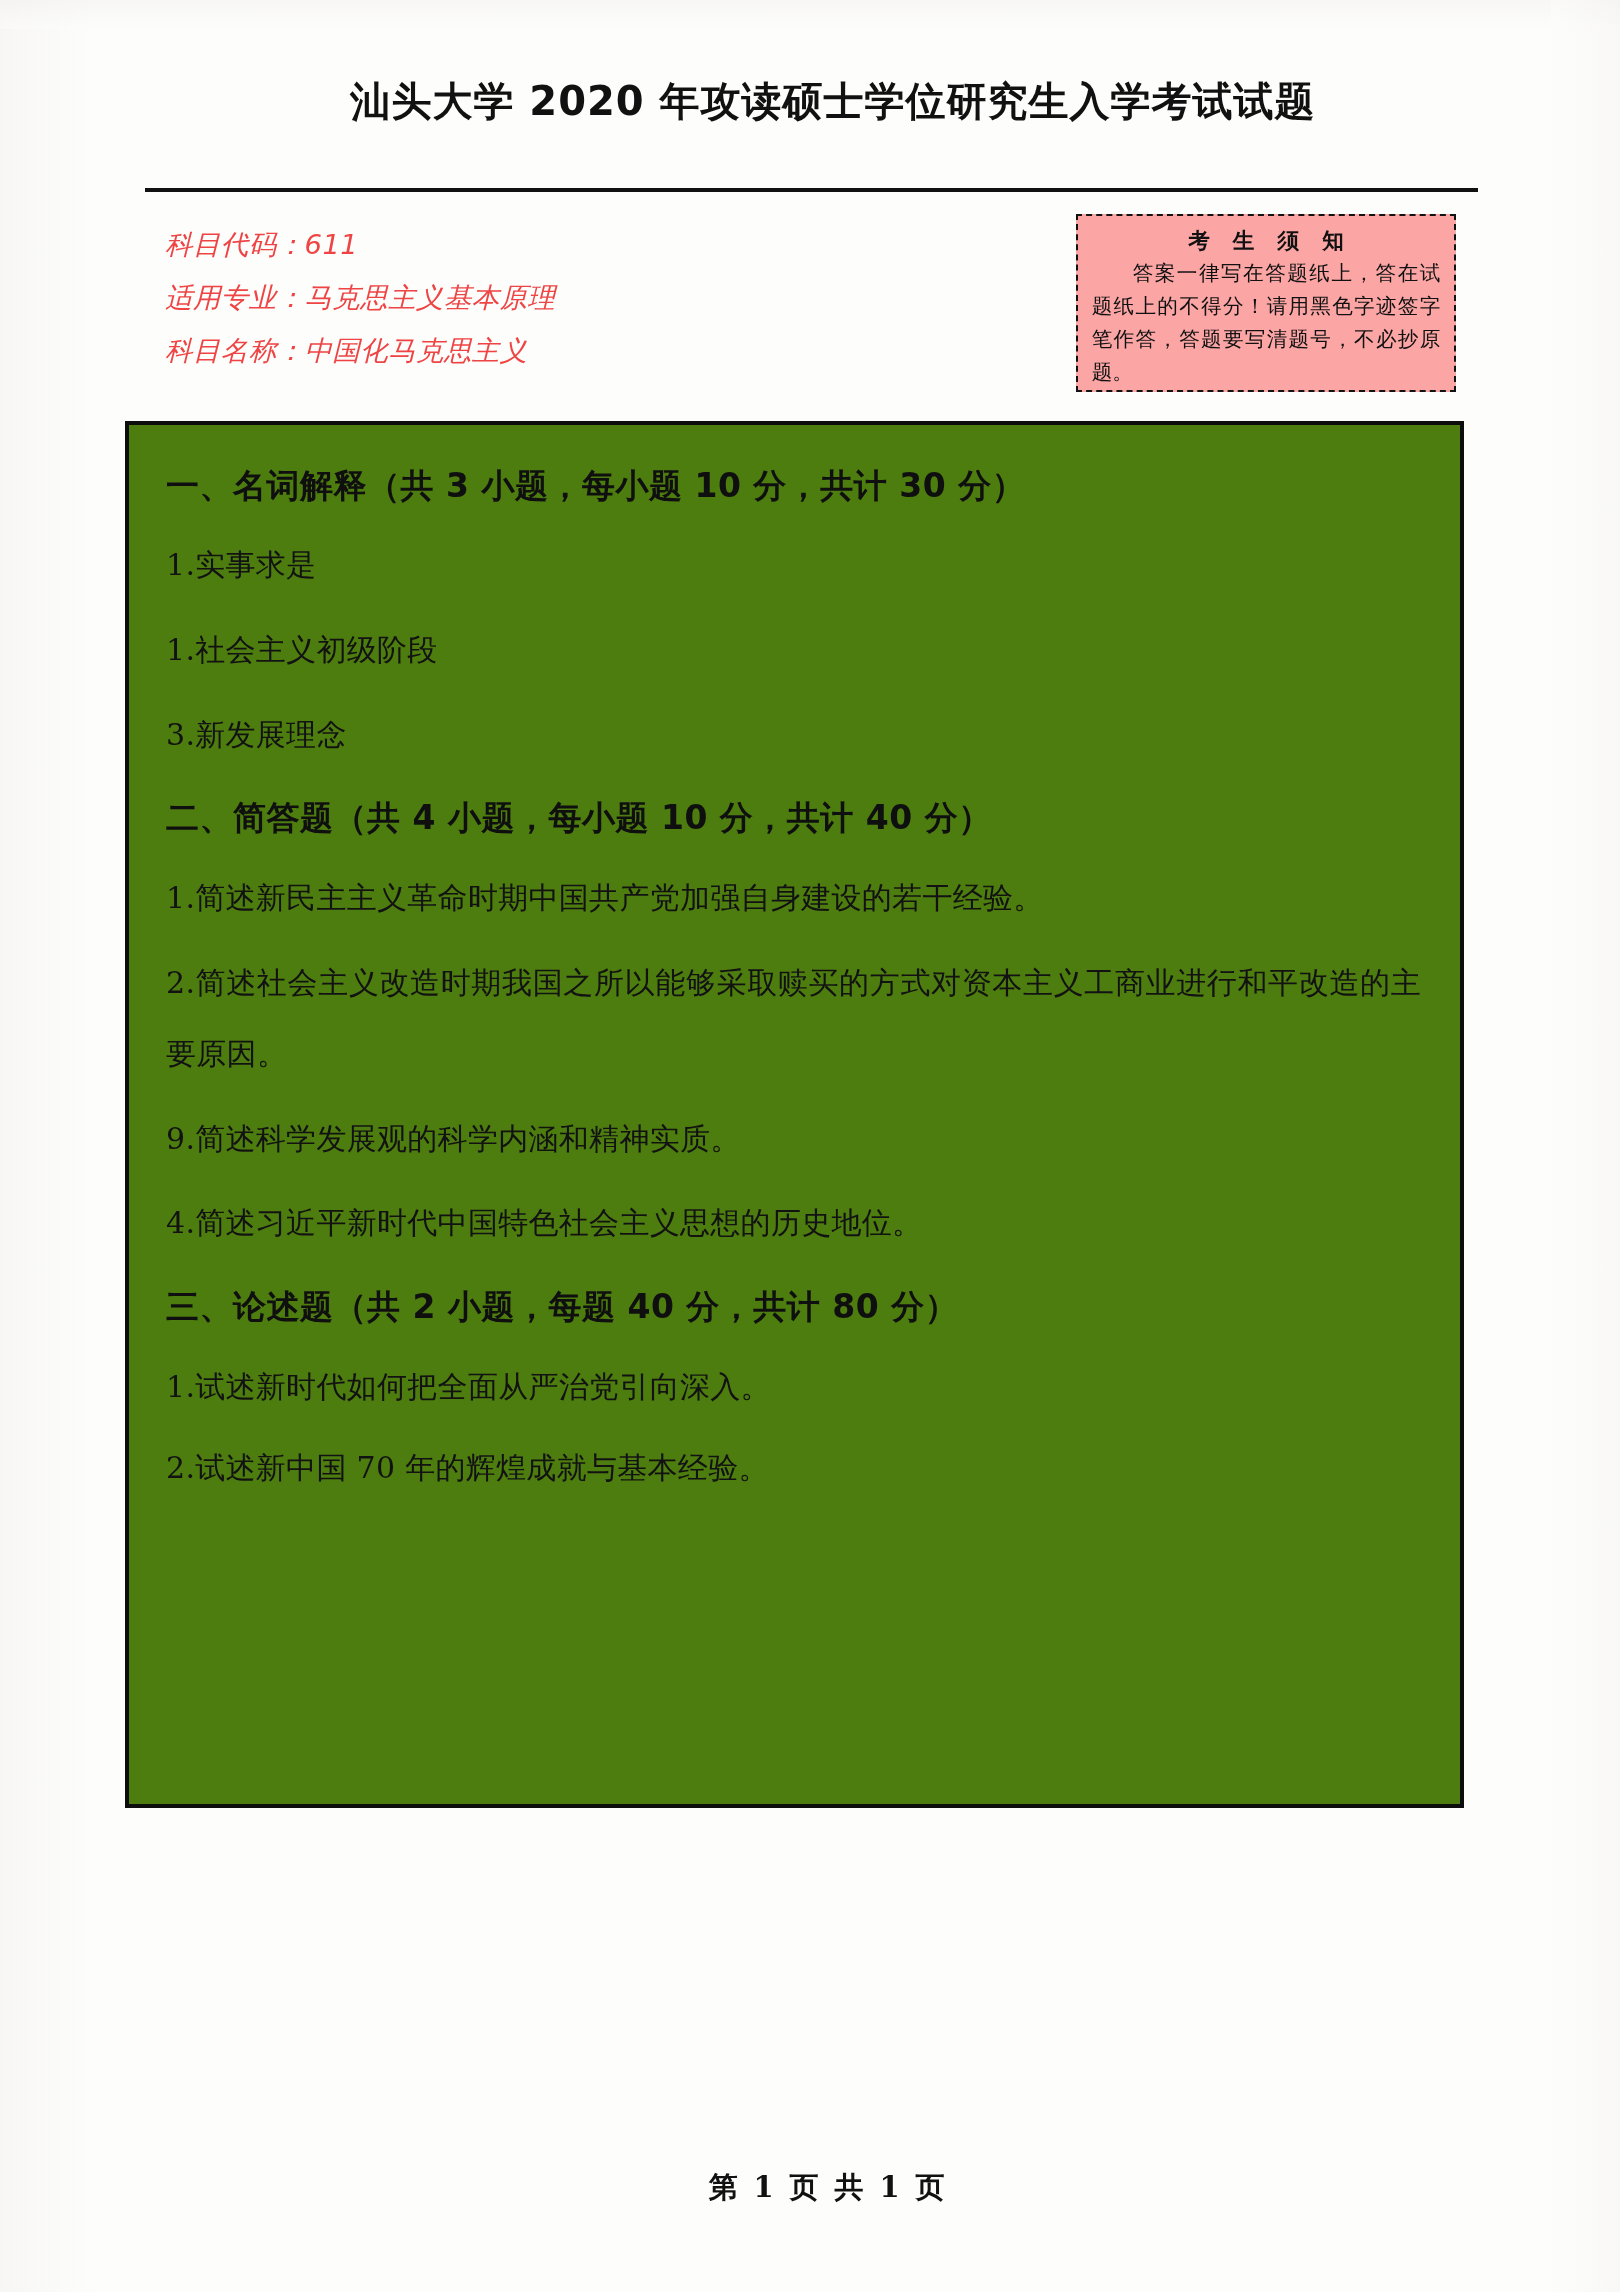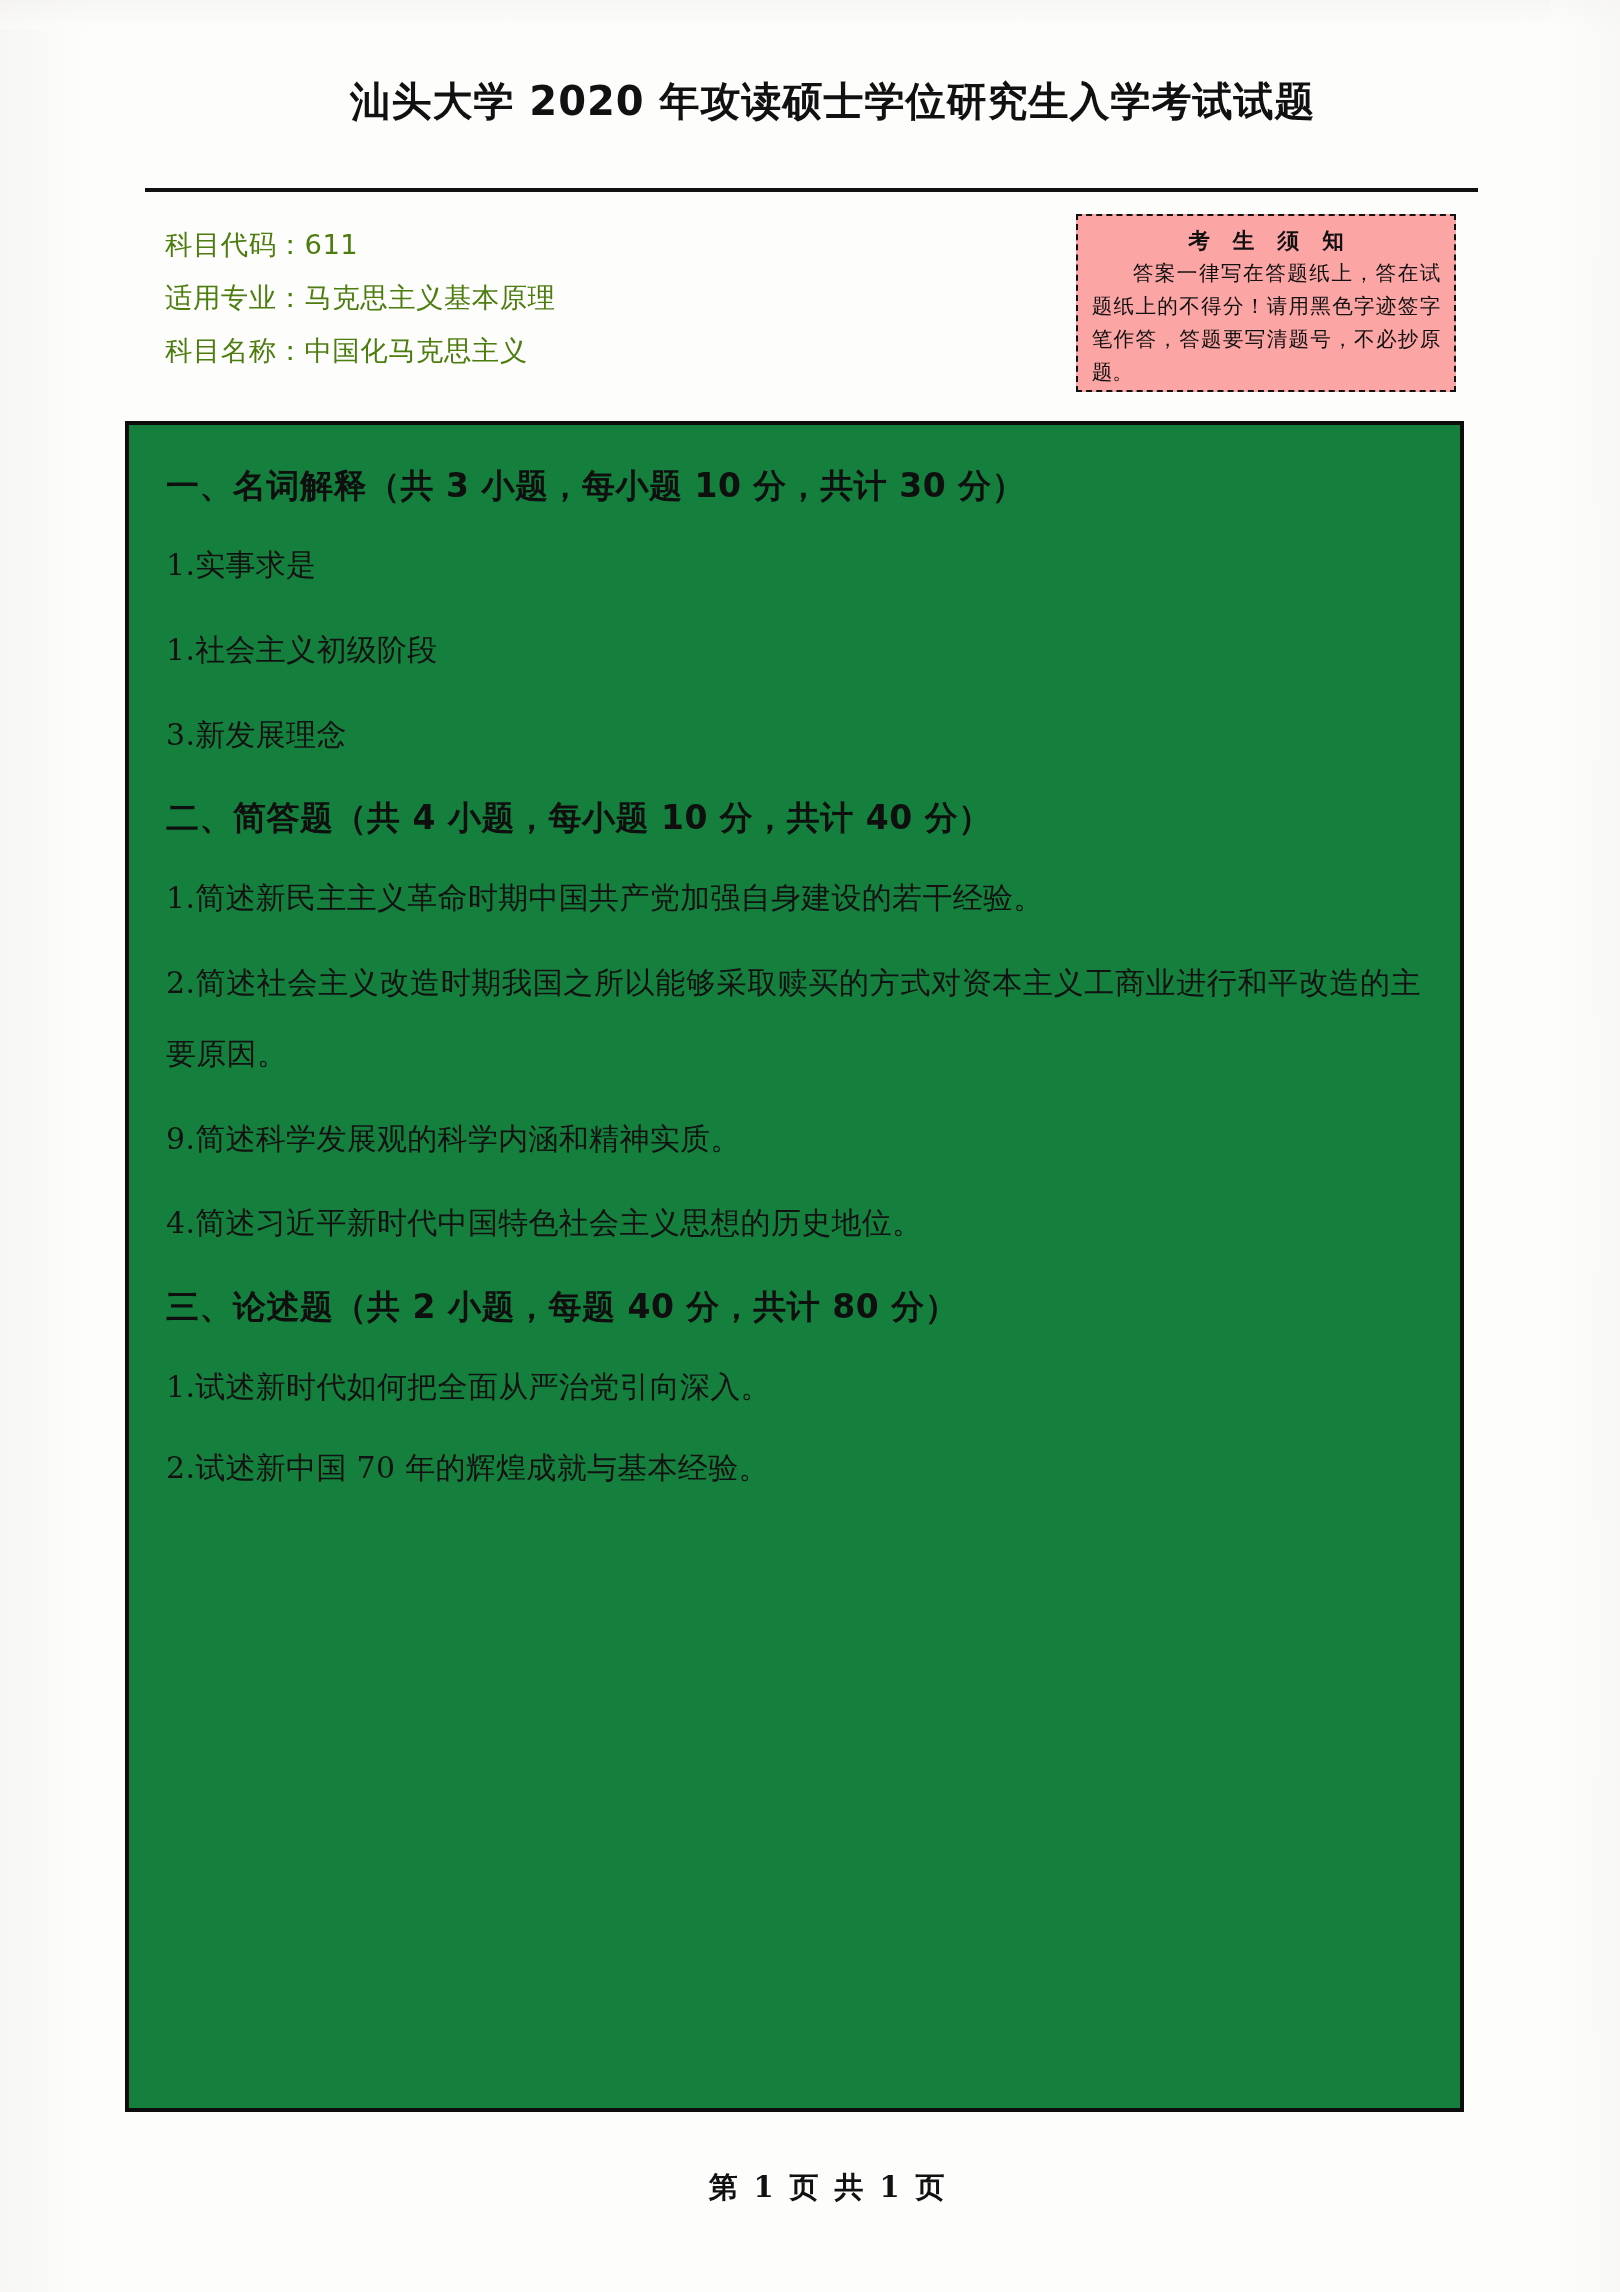--- a/index.html
+++ b/index.html
@@ -66,23 +66,24 @@
   .meta-block {
     position: absolute;
     left: 165px;
     top: 218px;
     width: 745px;
   }
   .meta-line {
     font-family: "DejaVu Sans", "Liberation Sans", sans-serif;
     font-size: 27.4px;
     line-height: 53px;
-    color: #4d7c0f;
+    color: #ef4444;
     white-space: nowrap;
     letter-spacing: 0.5px;
+    font-style: italic;
   }
 
   .notice-box {
     position: absolute;
     left: 1076px;
     top: 214px;
     width: 380px;
     height: 178px;
     border: 2.9px dashed #121212;
     box-sizing: border-box;
@@ -107,24 +108,24 @@
     text-align: justify;
     color: #111;
     letter-spacing: 0px;
   }
 
   .content-box {
     position: absolute;
     left: 125px;
     top: 421px;
     width: 1339px;
-    height: 1691px;
+    height: 1387px;
     border: 4.9px solid #0d0d0d;
     box-sizing: border-box;
-    background: #15803d;
+    background: #4d7c0f;
     padding: 25.5px 39px 0 37px;
   }
 
   .section-heading {
     font-family: "DejaVu Sans", "Liberation Sans", sans-serif;
     font-weight: bold;
     font-size: 33px;
     line-height: 69px;
     color: #0f0f0f;
     margin: 11.8px 0 9.8px 0;

